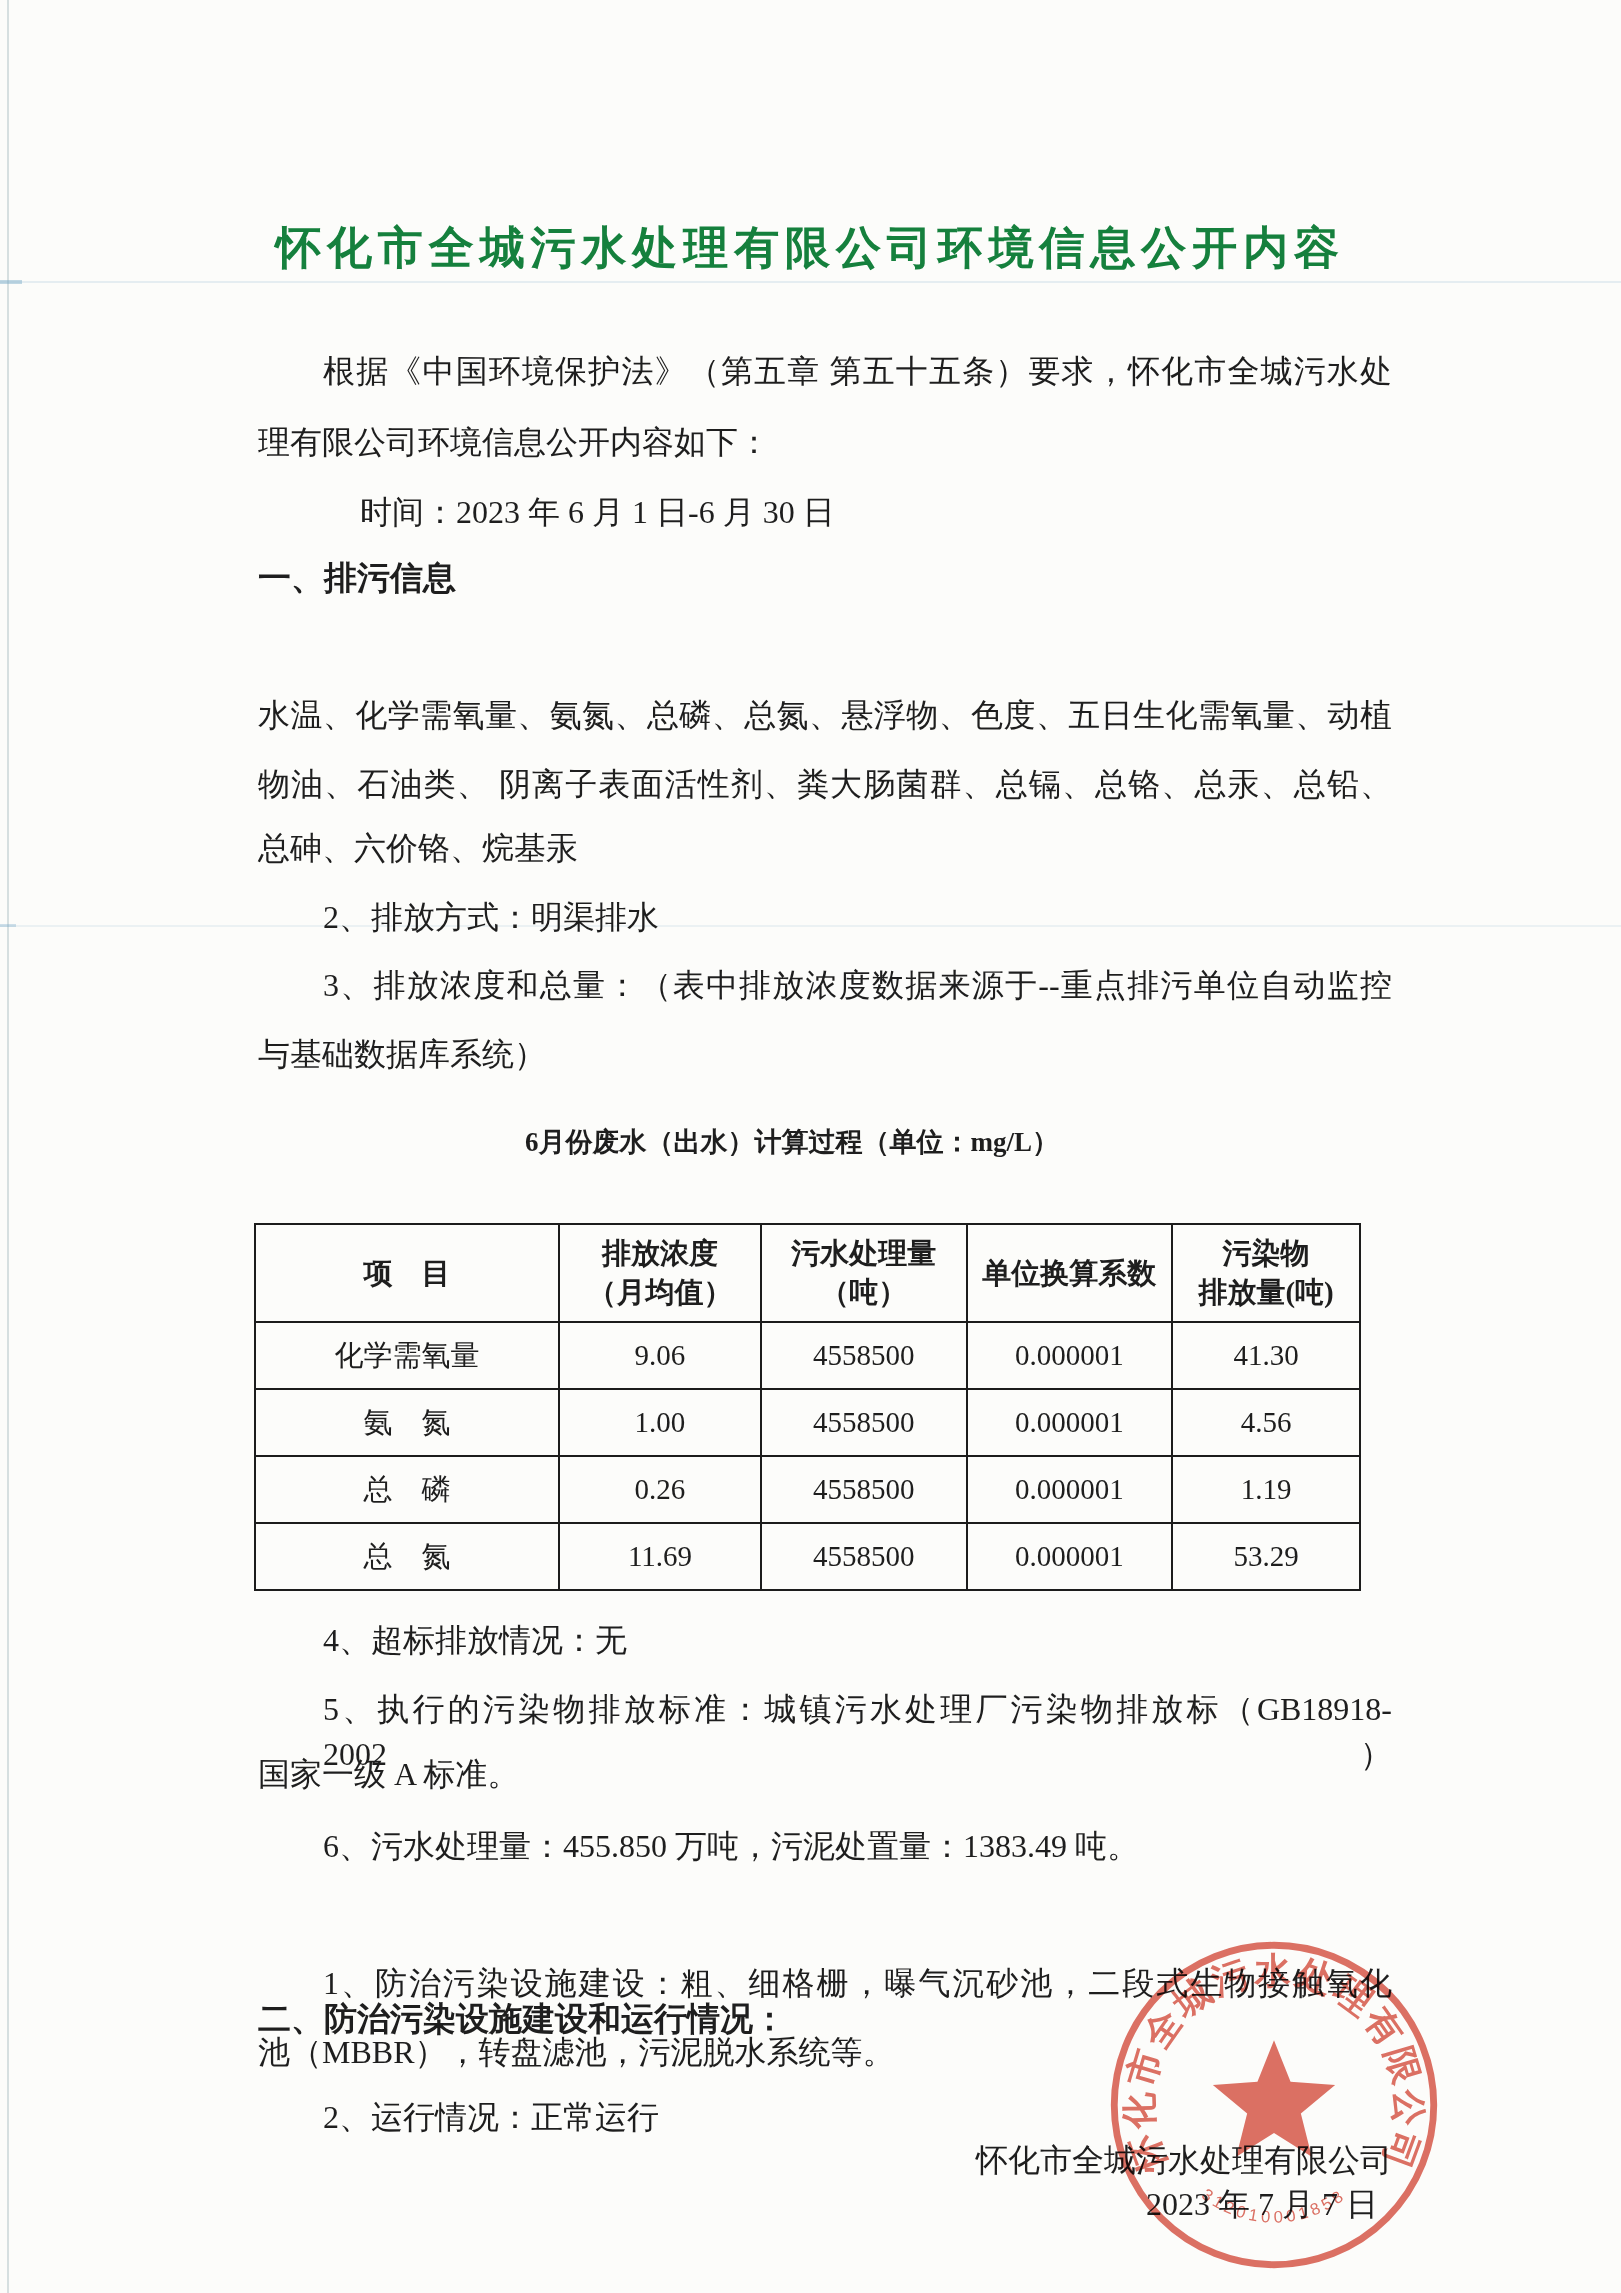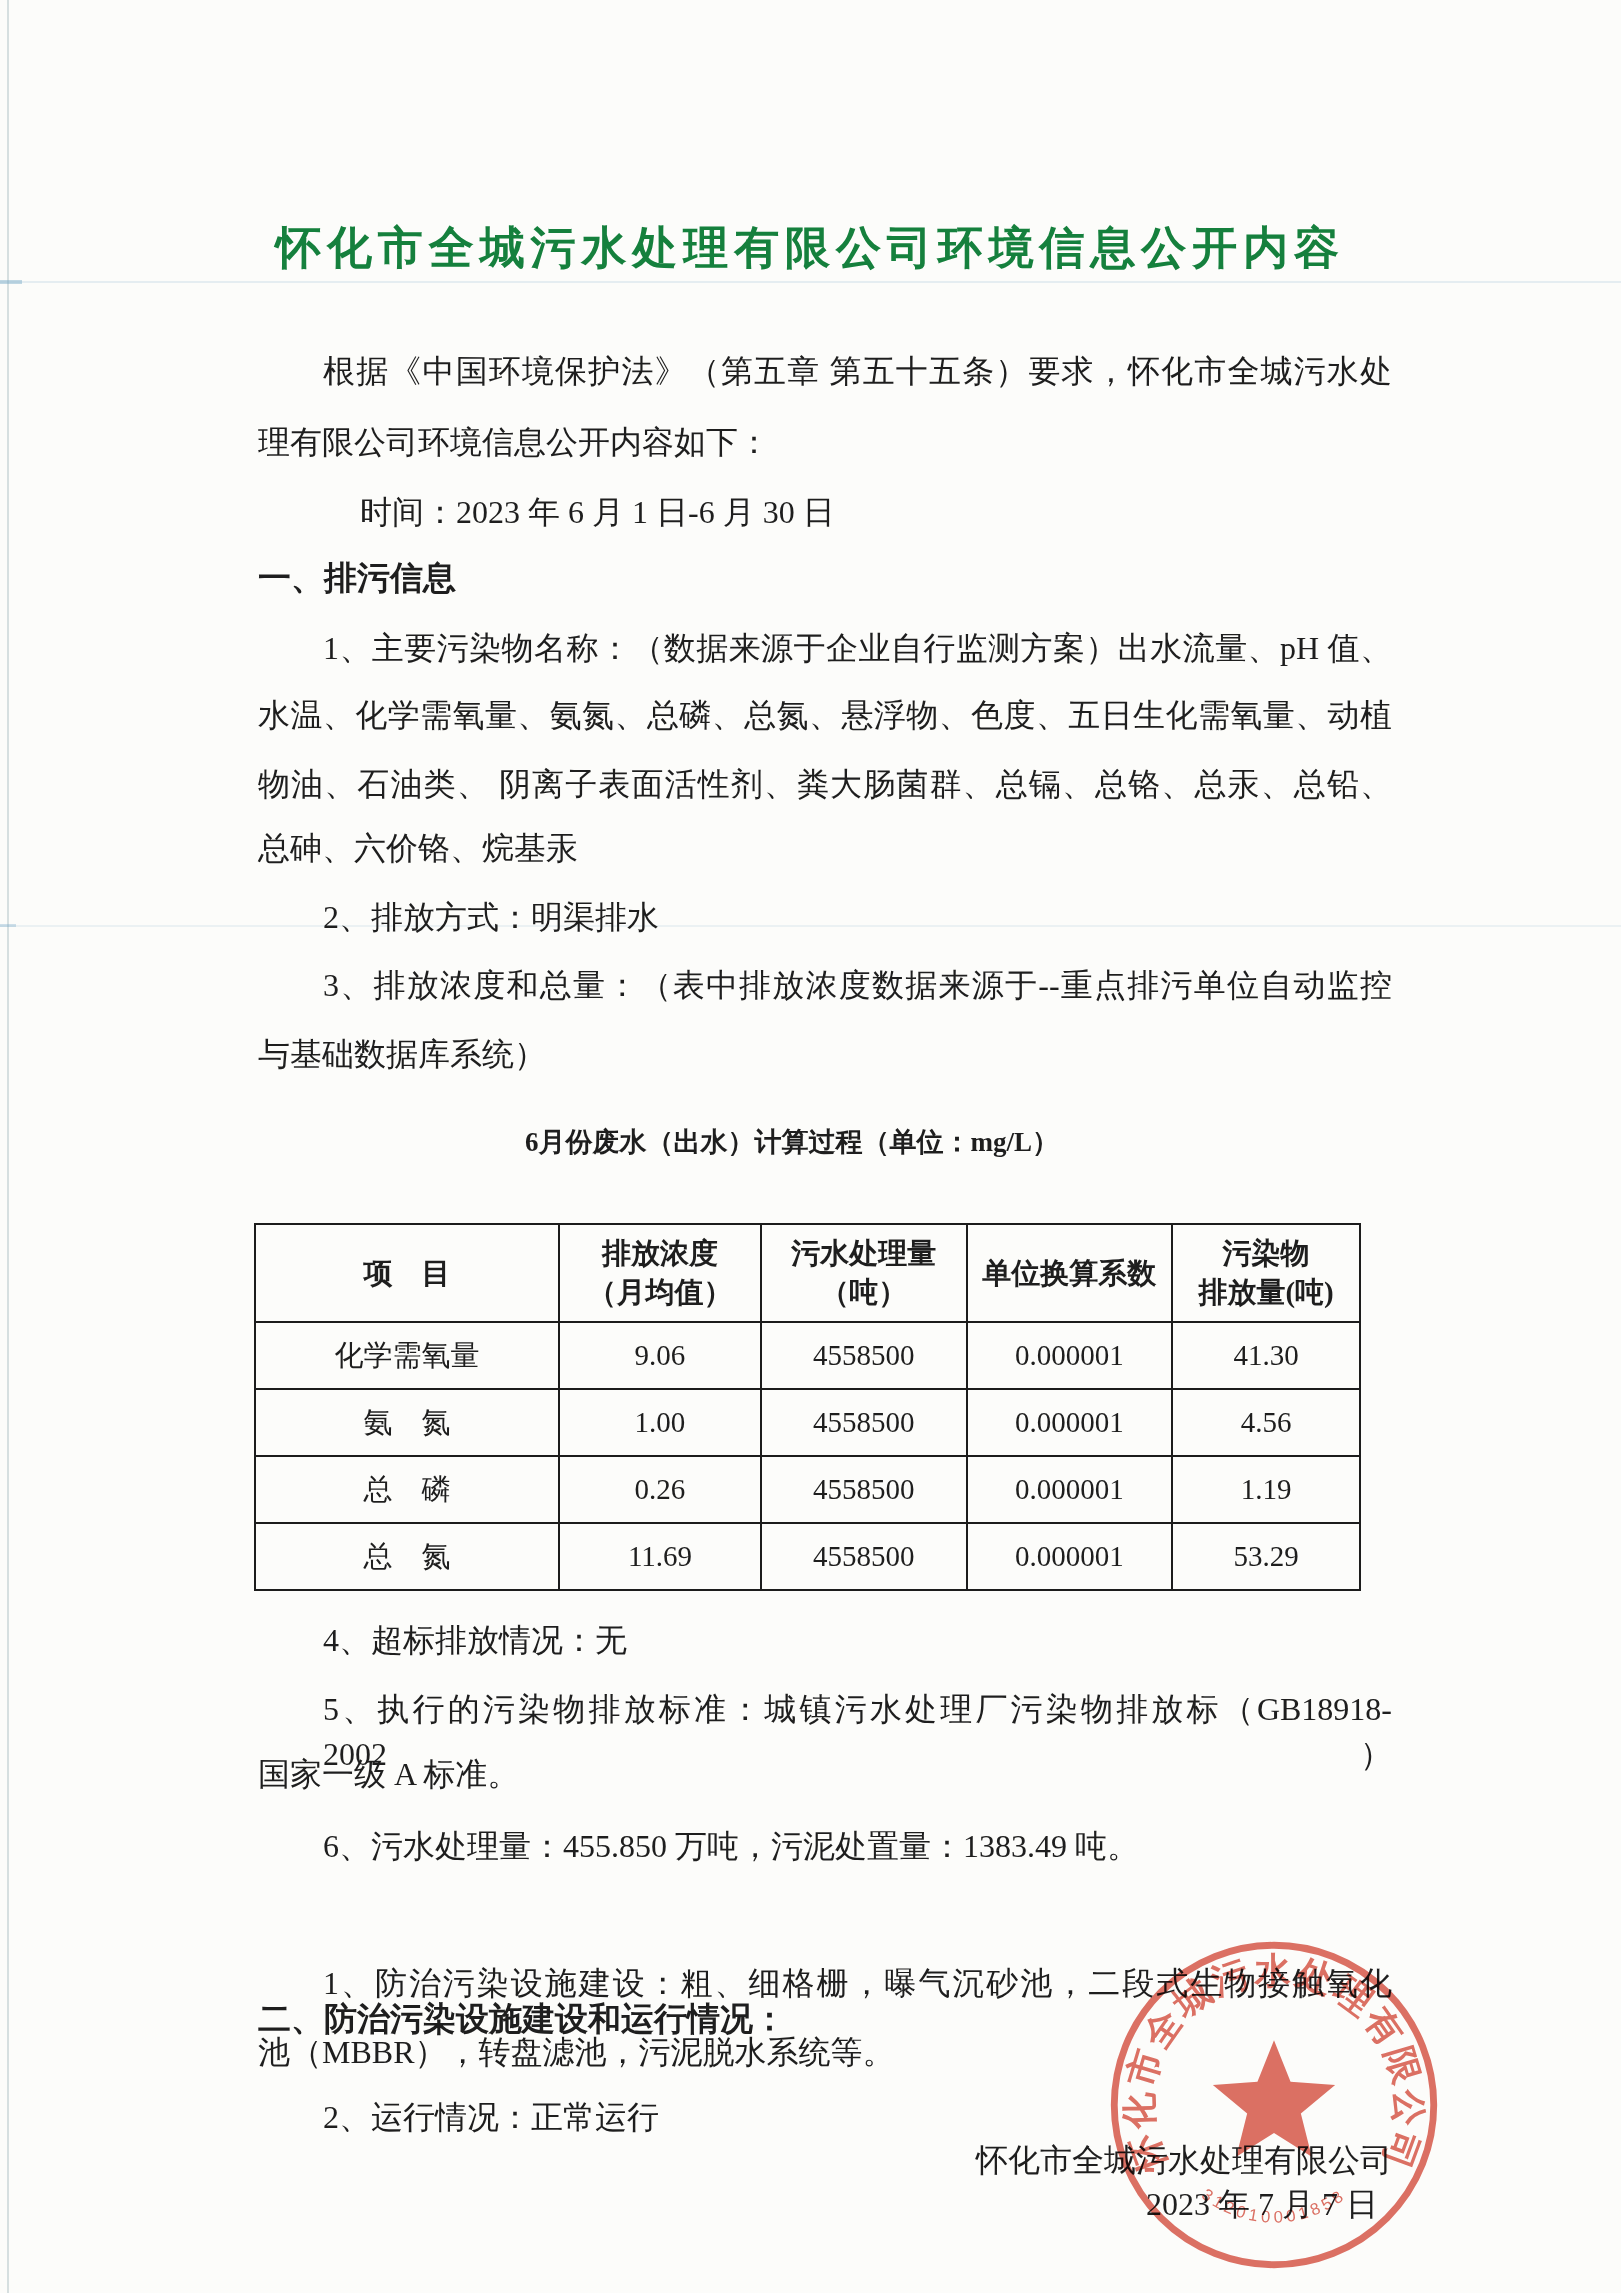--- a/index.html
+++ b/index.html
@@ -80,21 +80,20 @@
   <div class="scan-line-h2"></div>
   <div class="scan-tick1"></div>
   <div class="scan-tick2"></div>
 
   <h1 class="title">怀化市全城污水处理有限公司环境信息公开内容</h1>
 
   <div class="line fill ind" style="top:349px">根据《中国环境保护法》（第五章 第五十五条）要求，怀化市全城污水处</div>
   <div class="line" style="top:420px">理有限公司环境信息公开内容如下：</div>
   <div class="line ind-lg" style="top:490px">时间：2023 年 6 月 1 日-6 月 30 日</div>
   <div class="line heading" style="top:556px">一、排污信息</div>
-  <div class="line fill ind" style="top:626px">1、主要污染物名称：（数据来源于企业自行监测方案）出水流量、pH 值、</div>
   <div class="line fill" style="top:693px">水温、化学需氧量、氨氮、总磷、总氮、悬浮物、色度、五日生化需氧量、动植</div>
   <div class="line" style="top:826px">总砷、六价铬、烷基汞</div>
   <div class="line fill" style="top:762px">物油、石油类、 阴离子表面活性剂、粪大肠菌群、总镉、总铬、总汞、总铅、</div>
   <div class="line ind" style="top:895px">2、排放方式：明渠排水</div>
   <div class="line fill ind" style="top:963px">3、排放浓度和总量：（表中排放浓度数据来源于--重点排污单位自动监控</div>
   <div class="line" style="top:1032px">与基础数据库系统）</div>
 
   <div class="table-title">6月份废水（出水）计算过程（单位：mg/L）</div>
 
   <table class="emissions">

